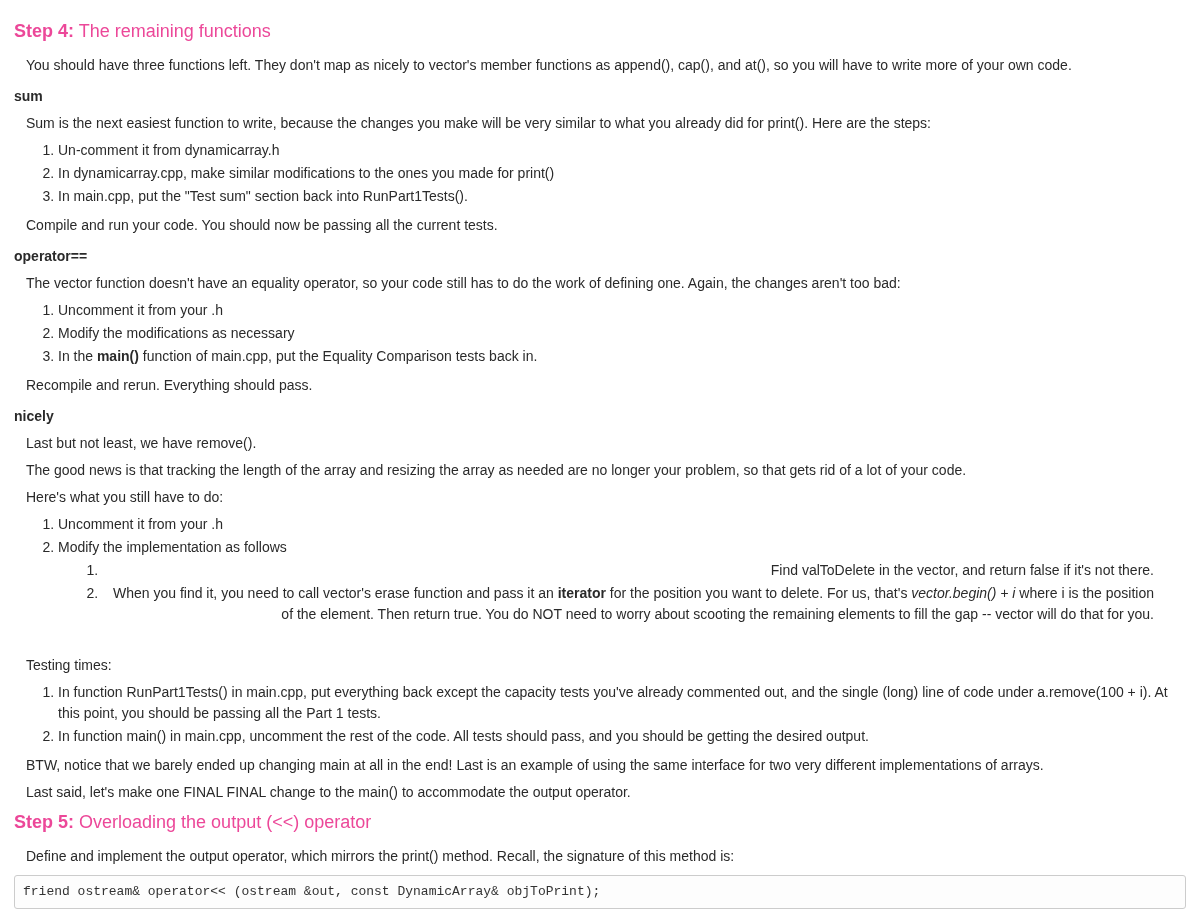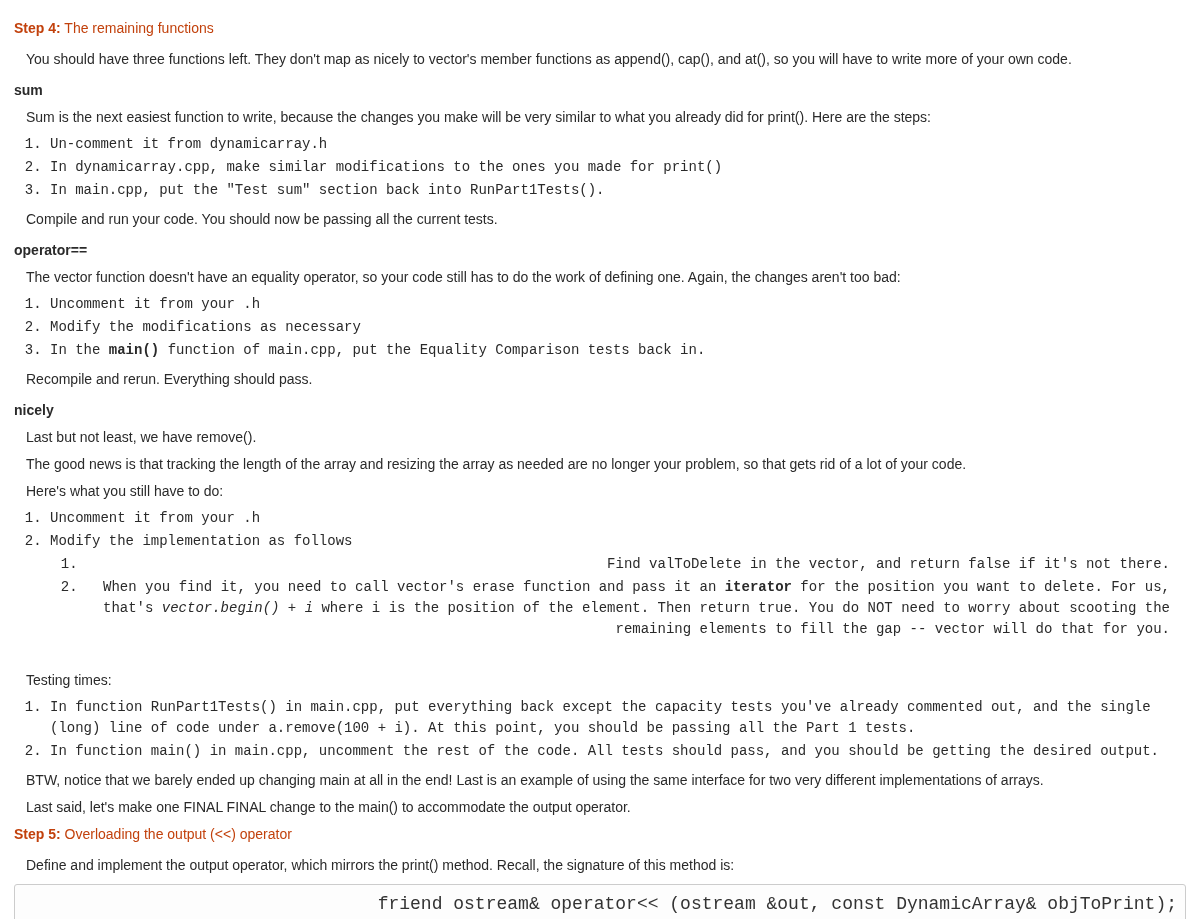--- a/index.html
+++ b/index.html
@@ -5,66 +5,64 @@
   body {
     font-family: "Segoe UI", "Helvetica Neue", Arial, sans-serif;
     font-size: 14px;
     line-height: 1.5;
     color: #2a2a2a;
     margin: 0;
     padding: 12px 14px;
     background: #fff;
   }
   h2.step {
-    font-size: 14px;
+    font-size: 18px;
     margin: 6px 0 10px 0;
     font-weight: 400;
-    color: #c2410c;
+    color: #ec4899;
   }
   h2.step .step-label {
     font-weight: 700;
   }
   p {
     margin: 6px 12px;
   }
   .bold {
     font-weight: 700;
   }
   .sub {
     font-weight: 700;
     margin: 10px 0 6px 0;
     display: block;
   }
   ol {
     margin: 4px 0 8px 0;
     padding-left: 28px;
   }
   ol li {
-    margin: 2px 8px;
-    font-family: Liberation Mono, monospace;
+    margin: 2px 16px;
   }
   ol ol {
     margin: 2px 0;
     text-align: right;
   }
   .italic {
     font-style: italic;
   }
   pre.codeblock {
     background: #fdfdfd;
     border: 1px solid #ccc;
     border-radius: 3px;
     padding: 6px 8px;
     margin: 8px 0;
     font-family: Consolas, "Courier New", monospace;
-    font-size: 18px;
+    font-size: 13px;
     white-space: pre;
     overflow-x: auto;
     color: #333;
-    text-align: right;
   }
   .spacer {
     height: 16px;
   }
 </style>
 </head>
 <body>
 
 <h2 class="step">
   <span class="step-label">Step 4:</span>

